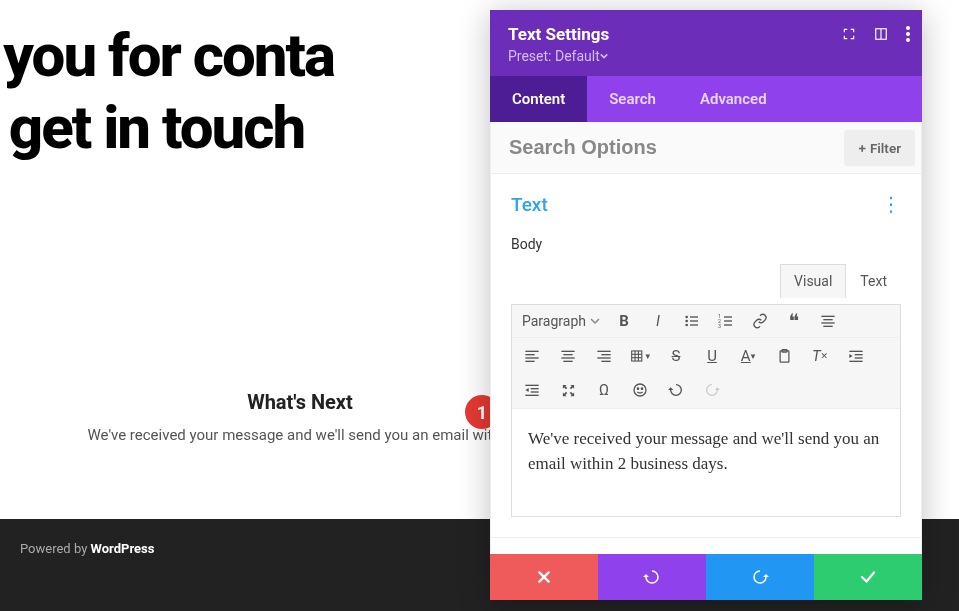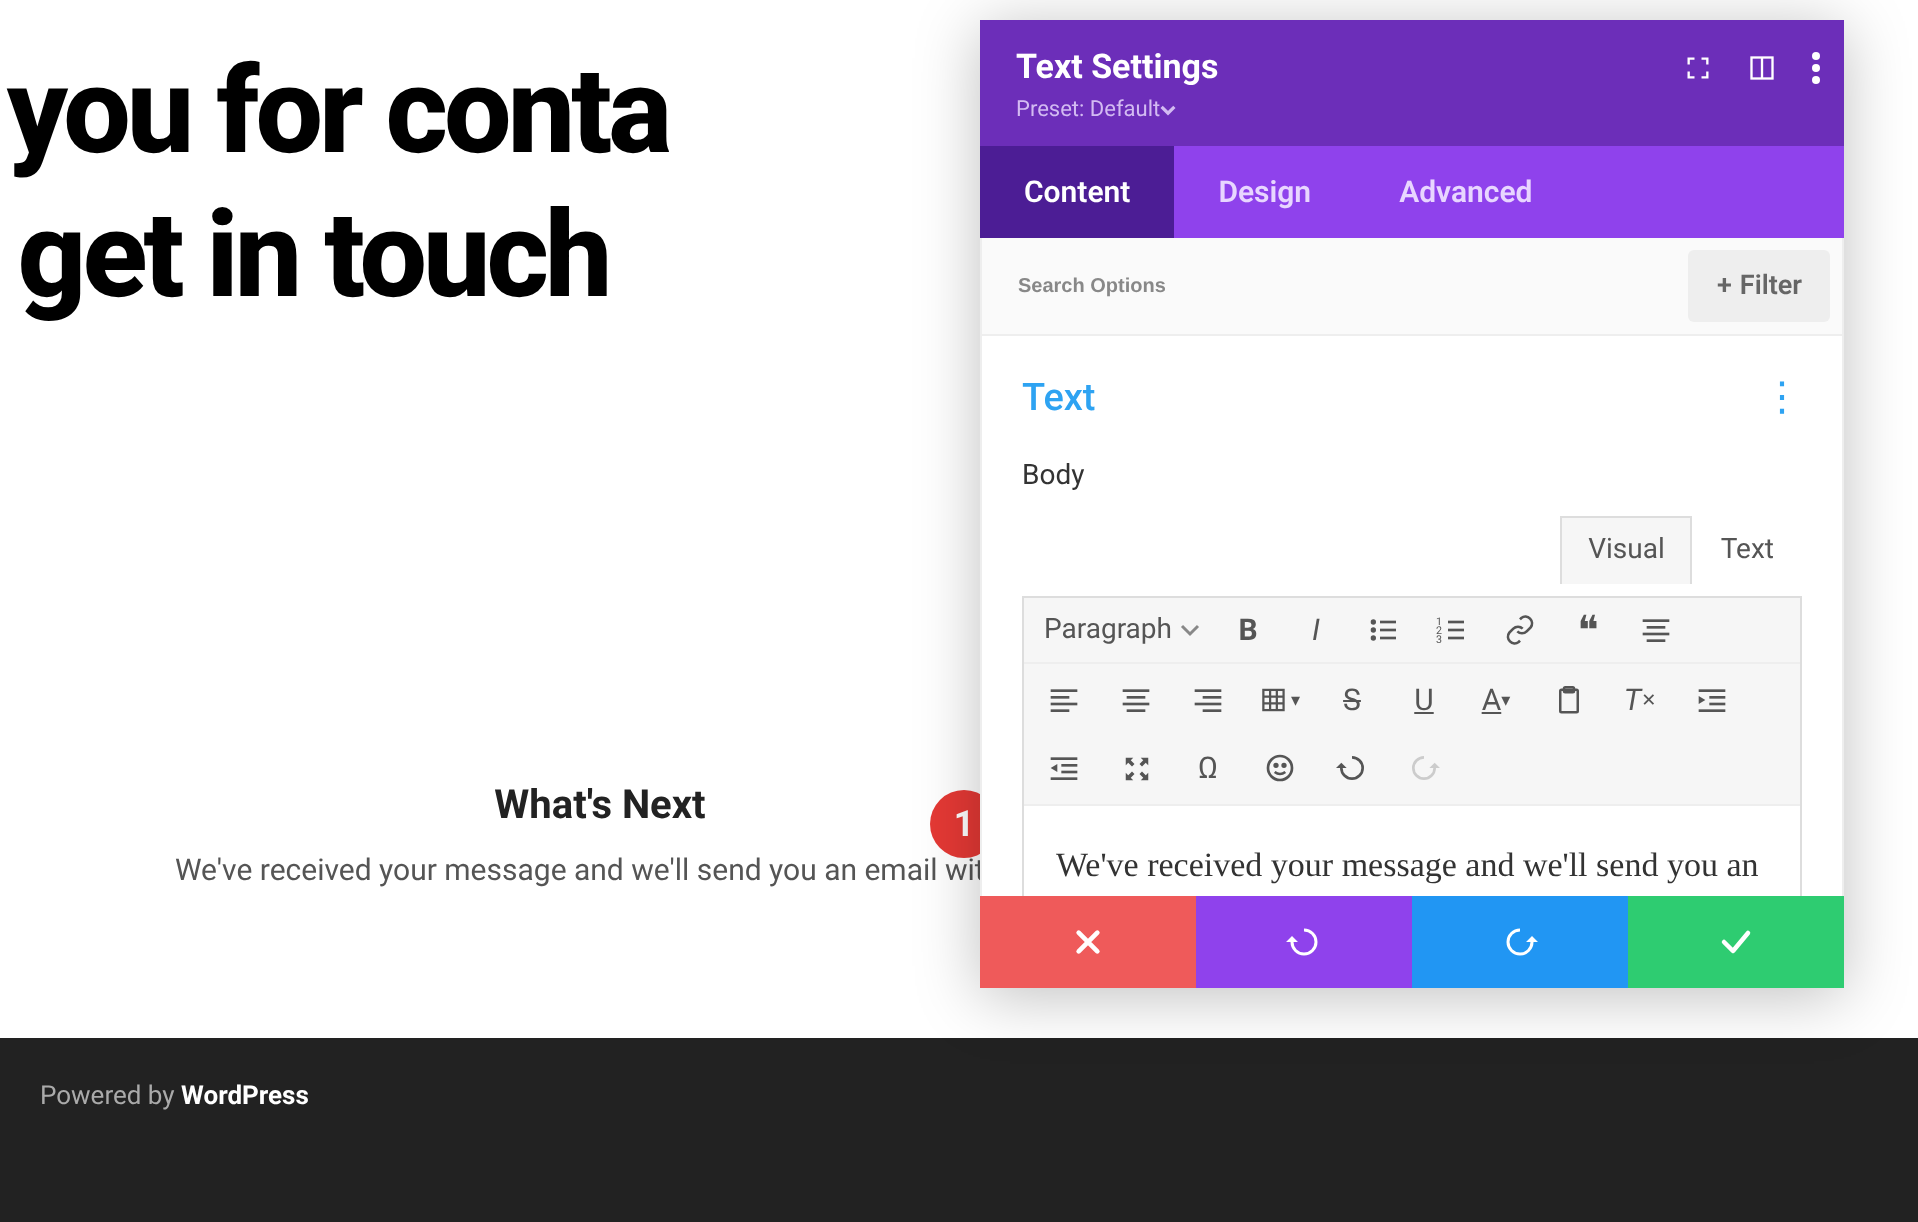--- a/index.html
+++ b/index.html
@@ -10,34 +10,34 @@
 .hero h1 { font-size: 60px; font-weight: 800; letter-spacing: -2px; line-height: 1.2; color: #000; position: absolute; left: -40px; top: 20px; }
 .hero h1 .l2 { display: block; }
 .next-sec { position: absolute; top: 370px; width: 600px; text-align: center; margin-top: 20px; }
 .next-sec h3 { font-size: 20px; font-weight: 700; color: #222; margin-bottom: 12px; }
 .next-sec p { font-size: 15px; color: #555; }
 .footer { position: absolute; bottom: 0; left: 0; right: 0; height: 92px; background: #222; color: #aaa; padding: 22px 20px; font-size: 13px; }
 .footer b { color: #fff; font-weight: 700; }
 
 .badge { position: absolute; left: 465px; top: 395px; width: 34px; height: 34px; border-radius: 50%; background: #e53935; color: #fff; font-weight: 700; font-size: 18px; display: flex; align-items: center; justify-content: center; z-index: 5; }
 
-.panel { position: absolute; left: 490px; top: 10px; width: 432px; height: 484px; background: #fff; box-shadow: 0 4px 30px rgba(0,0,0,.25); z-index: 10; display: flex; flex-direction: column; }
+.panel { position: absolute; left: 490px; top: 10px; width: 432px; height: 590px; background: #fff; box-shadow: 0 4px 30px rgba(0,0,0,.25); z-index: 10; display: flex; flex-direction: column; }
 .panel-hd { background: #6c2eb9; color: #fff; padding: 14px 18px 12px; position: relative; }
 .panel-hd .ttl { font-size: 17px; font-weight: 700; }
-.panel-hd .preset { font-size: 11px; color: #d3bbf2; margin-top: 4px; display: flex; align-items: center; gap: 0; }
+.panel-hd .preset { font-size: 14px; color: #d3bbf2; margin-top: 4px; display: flex; align-items: center; gap: 0; }
 .panel-hd .hd-icons { position: absolute; right: 12px; top: 16px; display: flex; gap: 18px; align-items: center; }
 .panel-hd .hd-icons svg, .panel-hd .hd-icons span { fill: #fff; color: #fff; cursor: pointer; }
 .panel-tabs { background: #8f42ec; display: flex; }
 .panel-tabs .tab { flex: none; padding: 14px 22px; font-size: 15px; font-weight: 600; color: #e8d6ff; cursor: pointer; }
 .panel-tabs .tab.active { background: #4c1d95; color: #fff; }
 .panel-body { flex: 1; overflow-y: auto; background: #fff; border-left: 1px solid #eee; border-right: 1px solid #eee; position: relative; }
 .panel-body::-webkit-scrollbar { width: 8px; }
 .panel-body::-webkit-scrollbar-thumb { background: #bbb; }
 .search-row { display: flex; align-items: center; border-bottom: 1px solid #eee; background: #fafafa; }
-.search-row input { flex: 1; border: none; padding: 14px 18px; font-size: 10px; color: #888; background: transparent; outline: none; }
+.search-row input { flex: 1; border: none; padding: 14px 18px; font-size: 20px; color: #888; background: transparent; outline: none; }
 .search-row input::placeholder { color: #888; font-weight: 600; }
 .search-row .filter { padding: 10px 14px; color: #666; font-size: 13.5px; font-weight: 600; background: #eee; margin:6px; border-radius:3px; cursor: pointer; display: flex; align-items: center; gap: 4px; }
 .sect { padding: 18px 20px 0; }
 .sect-hd { display: flex; justify-content: space-between; align-items: center; padding-bottom: 14px; }
 .sect-hd .lbl { color: #2ea3f2; font-size: 19px; font-weight: 500; }
 .sect-hd .dots { color: #2ea3f2; font-size: 20px; cursor: pointer; }
 .field-lbl { font-size: 14px; color: #333; margin: 6px 0 12px; }
 .add-media { background: #555; color: #fff; border: none; padding: 10px 14px; font-size: 12px; font-weight: 700; letter-spacing: .5px; cursor: pointer; border-radius: 2px; }
 .editor-tabs { float: right; display: flex; }
 .editor-tabs .etab { padding: 8px 13px; font-size: 14px; color: #555; border: 1px solid transparent; cursor: pointer; }
@@ -99,21 +99,21 @@
         </svg>
       <svg width="4" height="16" viewBox="0 0 4 16">
           <circle cx="2" cy="2" r="2" fill="#fff"></circle>
           <circle cx="2" cy="8" r="2" fill="#fff"></circle>
           <circle cx="2" cy="14" r="2" fill="#fff"></circle>
         </svg>
     </div>
   </div>
   <div class="panel-tabs">
     <div class="tab active">Content</div>
-    <div class="tab">Design</div>
+    <div class="tab">Search</div>
     <div class="tab">Advanced</div>
   </div>
   <div class="panel-body">
     <div class="search-row">
       <input type="text" placeholder="Search Options" style="">
       <div class="filter">
         <span>+</span>
         <span>Filter</span>
       </div>
     </div>

